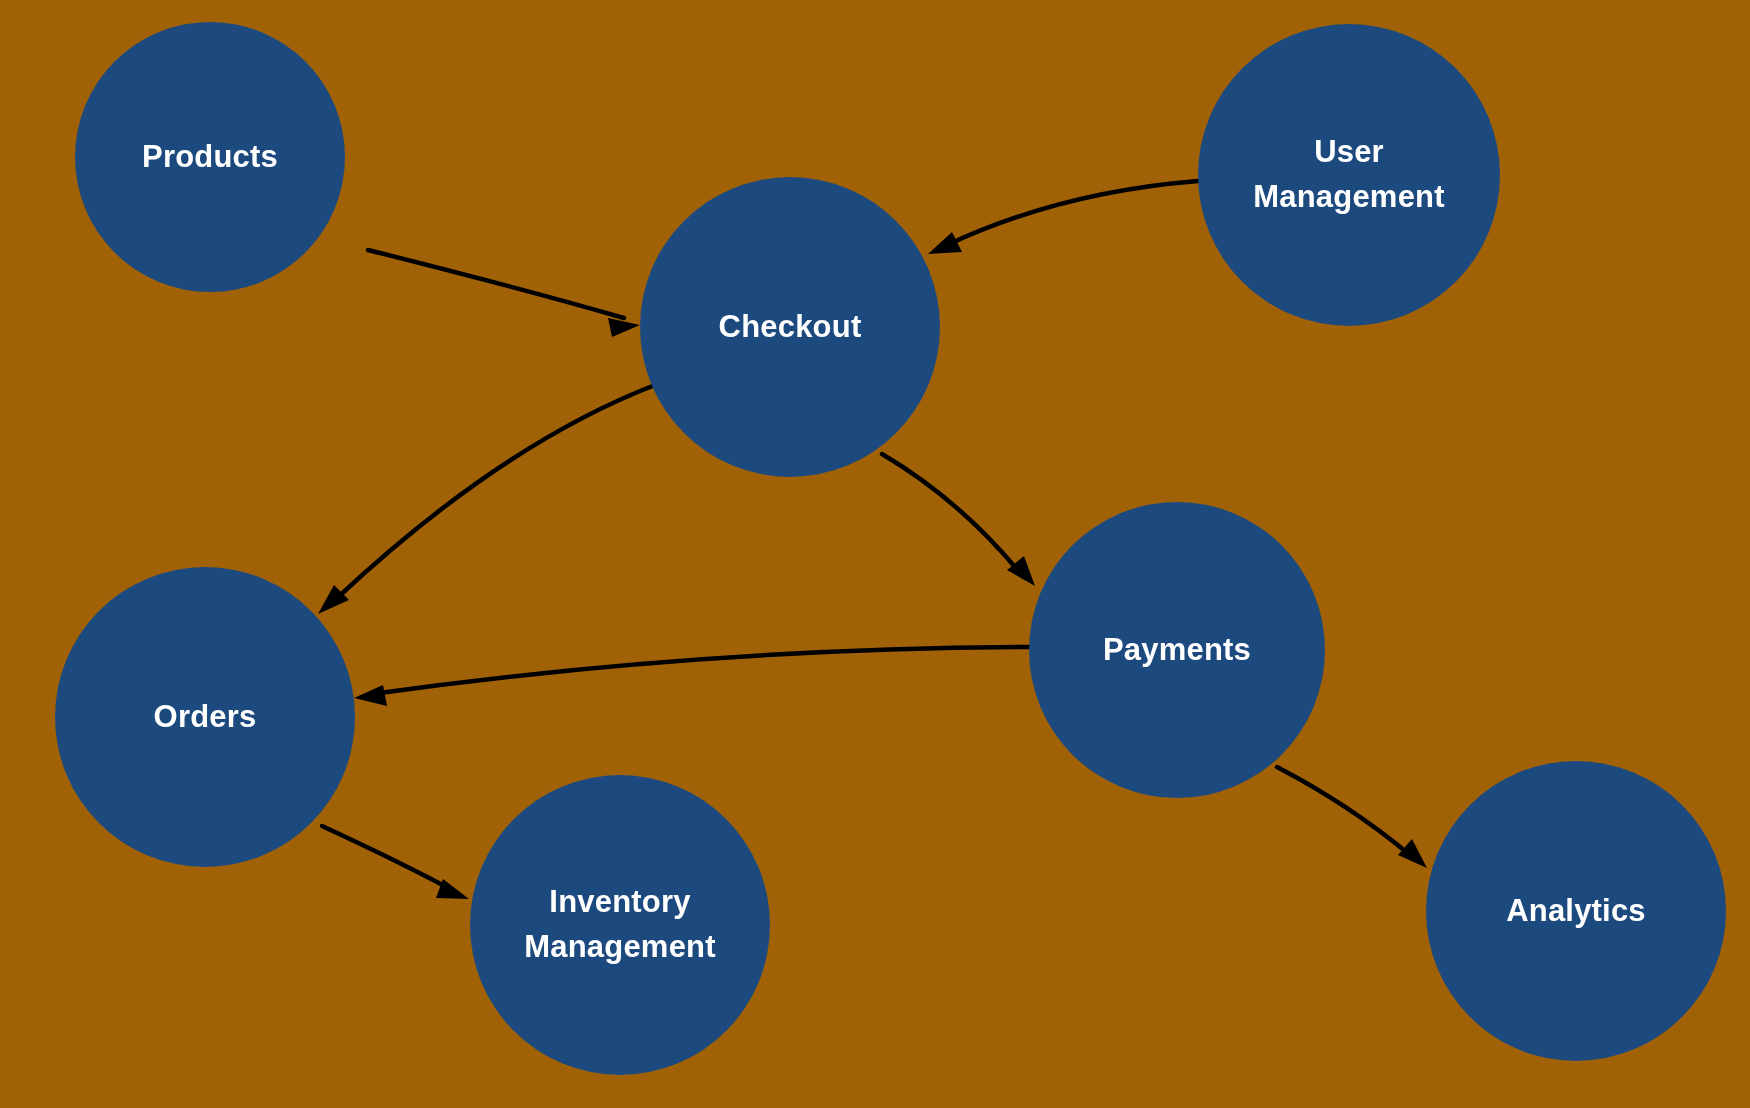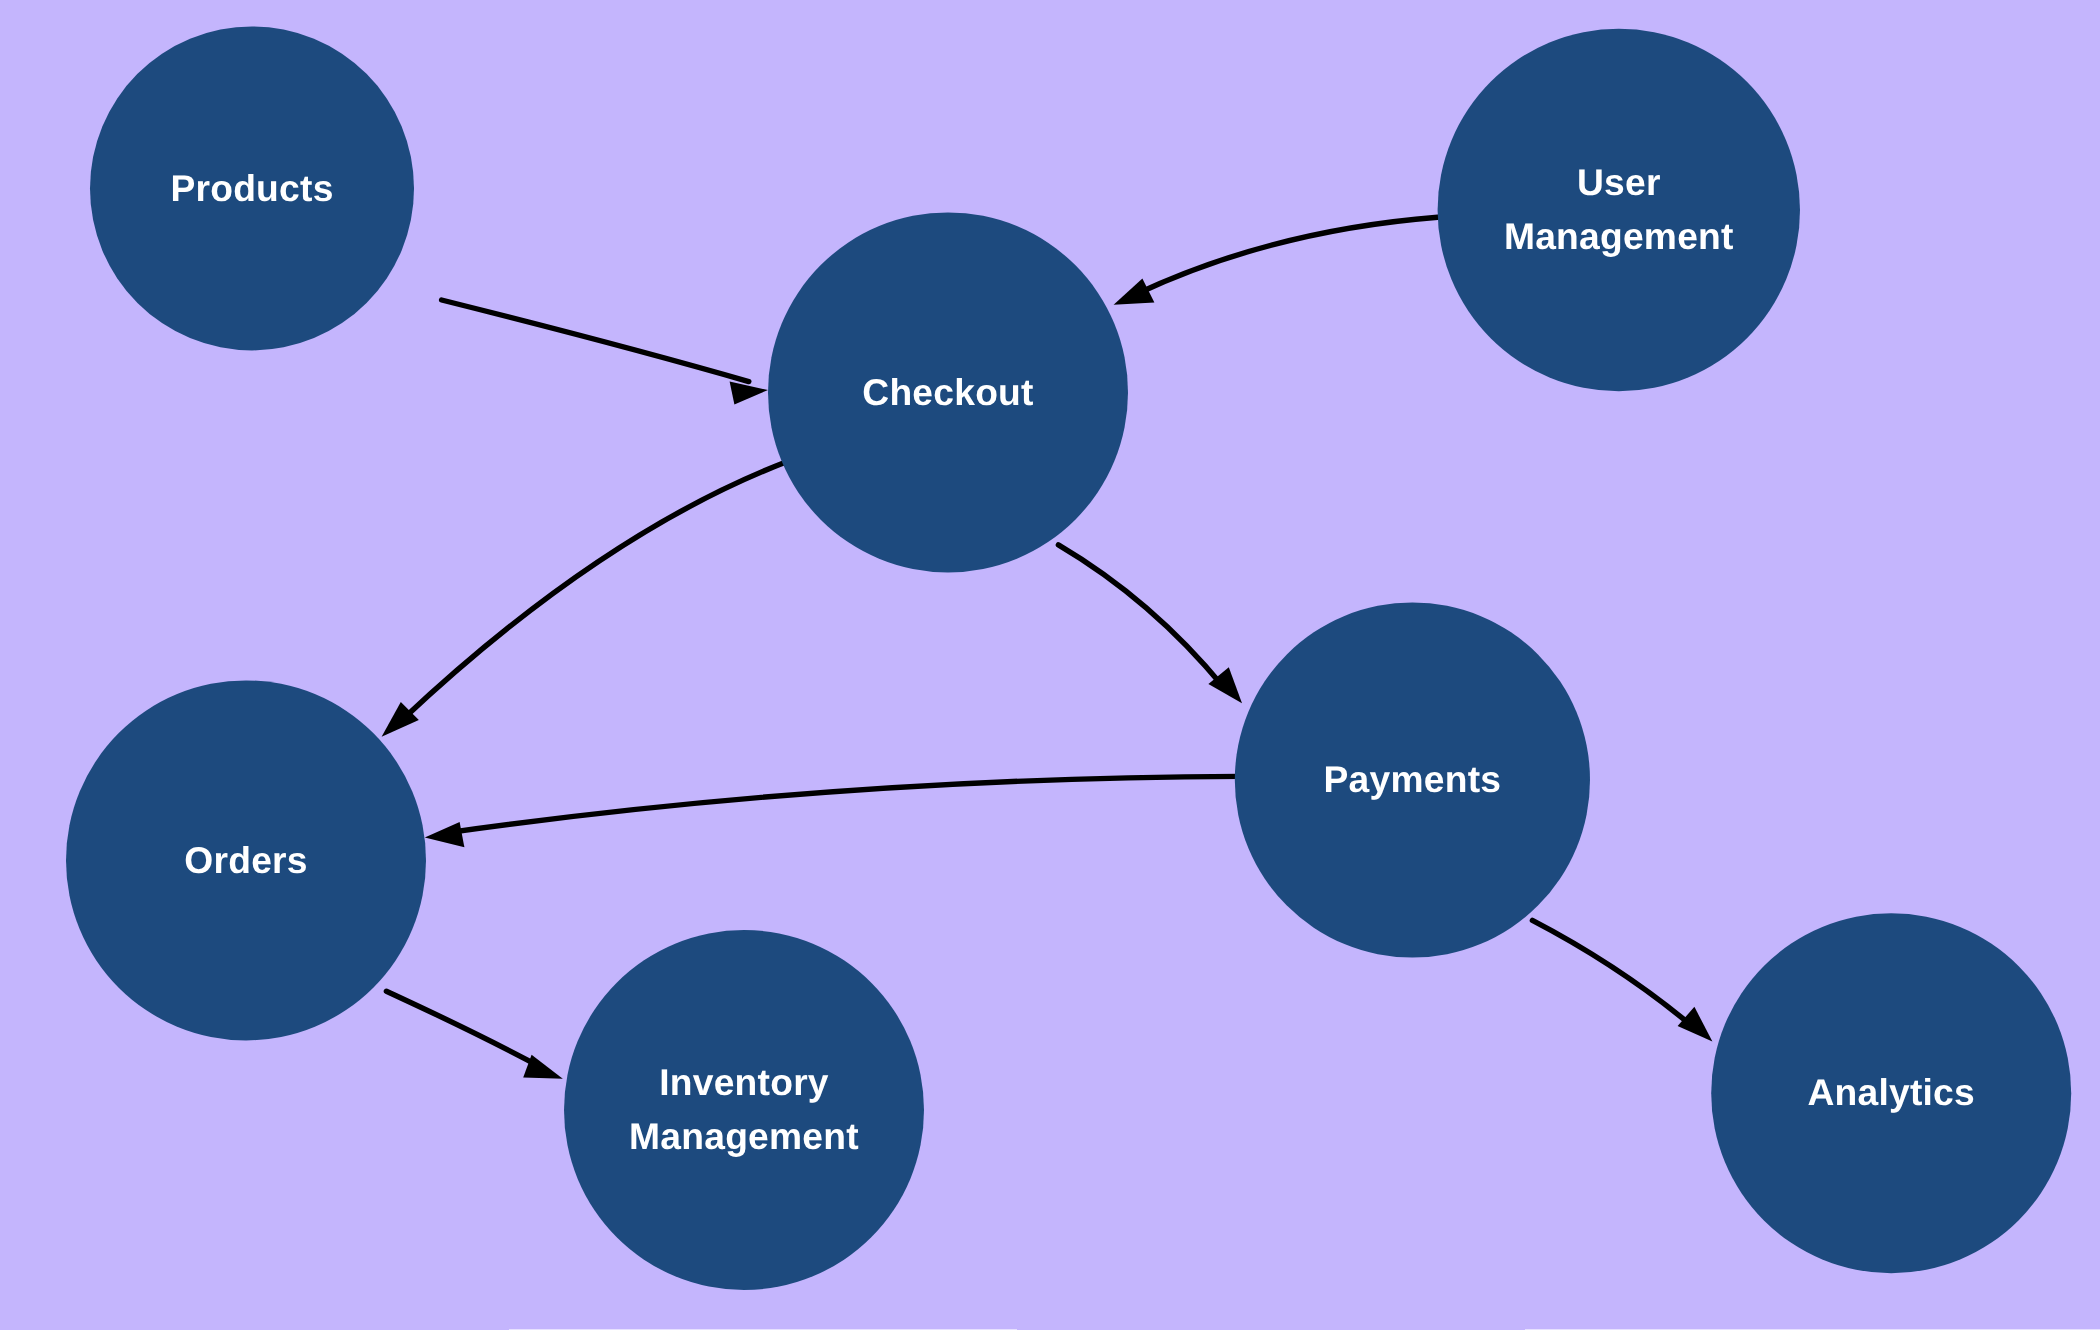--- a/index.html
+++ b/index.html
@@ -10,21 +10,21 @@
   body {
     width: 1750px;
     height: 1108px;
     font-family: "Liberation Sans", sans-serif;
     overflow: hidden;
   }
   #diagram-canvas {
     position: relative;
     width: 1750px;
     height: 1108px;
-    background: #c4b5fd;
+    background: #a16207;
   }
   #graph-svg {
     position: absolute;
     top: 0;
     left: 0;
     width: 1750px;
     height: 1108px;
   }
   .edge-path {
     fill: none;

